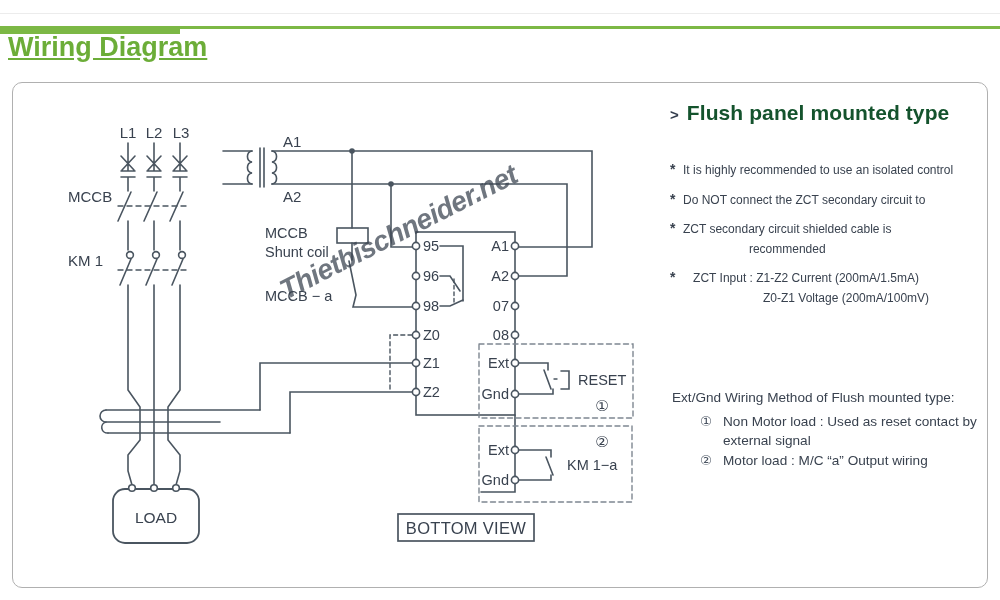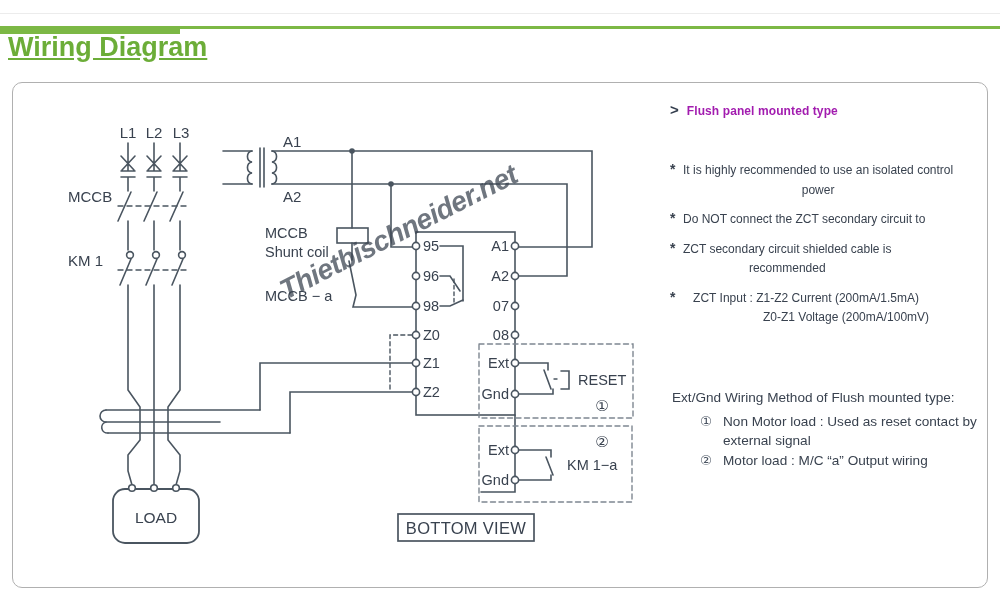--- a/index.html
+++ b/index.html
@@ -7,21 +7,21 @@
   .topline{position:absolute;left:0;top:13px;width:1000px;height:1px;background:#ececec;}
   .greenline{position:absolute;left:0;top:26px;width:1000px;height:3px;background:#7cb845;}
   .greenbar{position:absolute;left:0;top:26px;width:180px;height:8px;background:#7cb845;}
   .pagetitle{position:absolute;left:8px;top:32px;font-size:27px;font-weight:bold;color:#6cad38;letter-spacing:0px;text-decoration:underline;}
   .contentbox{position:absolute;left:12px;top:82px;width:974px;height:504px;border:1.6px solid #b0b0b0;border-radius:10px;background:#fff;}
   svg{position:absolute;left:0;top:0;}
   svg text{font-family:"Liberation Sans","DejaVu Sans",sans-serif;fill:#39424f;}
   .panel{position:absolute;left:660px;top:95px;width:336px;color:#39424f;}
   .phead{position:absolute;left:10px;top:6px;display:flex;align-items:baseline;white-space:nowrap;}
   .phead .arr{font-weight:bold;font-size:15px;margin-right:8px;color:#333d4d;}
-  .phead .htxt{font-weight:bold;font-size:12px;color:#a21caf;letter-spacing:0.1px;}
+  .phead .htxt{font-weight:bold;font-size:21px;color:#14532d;letter-spacing:0.1px;}
   .bullets{position:absolute;left:10px;top:66px;width:326px;}
   .bullet{display:flex;margin-bottom:10px;}
   .bullet .star{width:13px;font-weight:bold;font-size:14px;flex:none;}
   .bullet .lines{font-size:12px;line-height:19.5px;text-align:center;}
   .bullet .lines div{white-space:nowrap;}
   .indent62{margin-left:80px;}
   .extblock{position:absolute;left:12px;top:293px;width:324px;font-size:13.6px;line-height:19.5px;}
   .extitle{white-space:nowrap;margin-bottom:4px;}
   .extitem{display:flex;margin-left:28px;}
   .extitem .num{width:23px;flex:none;font-family:"DejaVu Sans","Liberation Sans",sans-serif;color:#4a5462;font-size:13.5px;}
@@ -191,21 +191,20 @@
   <div class="phead">
     <span class="arr">&gt;</span>
     <span class="htxt">Flush panel mounted type</span>
   </div>
 
   <div class="bullets">
     <div class="bullet">
       <span class="star">*</span>
       <div class="lines">
         <div>It is highly recommended to use an isolated control</div>
-        <div>power</div>
       </div>
     </div>
     <div class="bullet">
       <span class="star">*</span>
       <div class="lines">
         <div>Do NOT connect the ZCT secondary circuit to</div>
       </div>
     </div>
     <div class="bullet">
       <span class="star">*</span>

